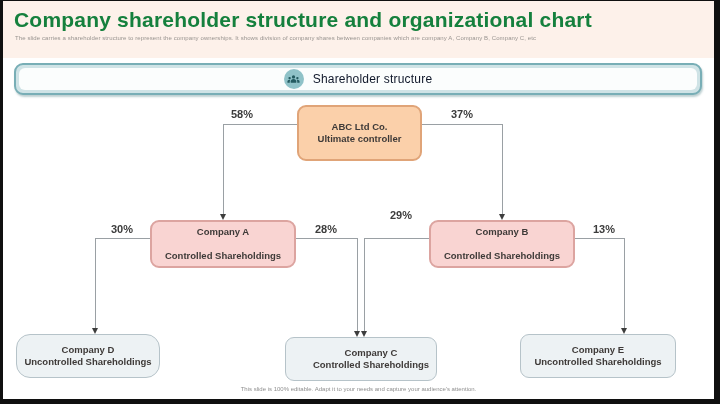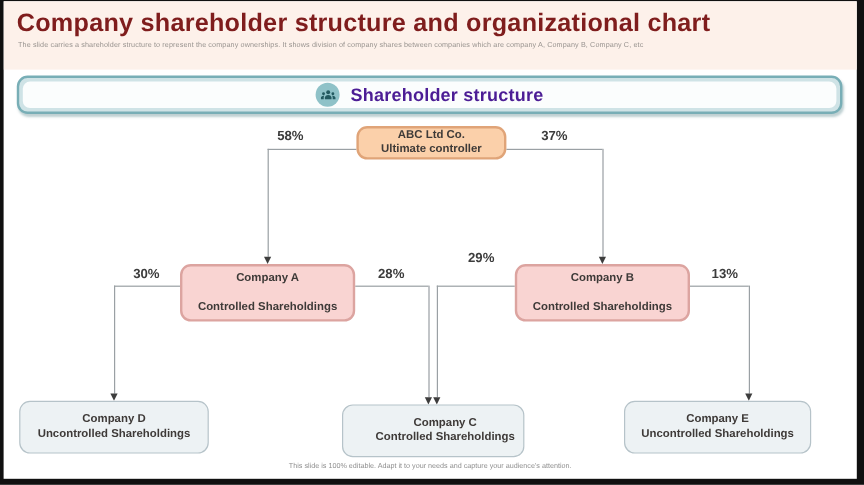--- a/index.html
+++ b/index.html
@@ -12,42 +12,42 @@
   .slide{
     position:absolute;left:3px;top:1px;width:711px;height:398px;
     background:#ffffff;overflow:hidden;
   }
   .title-area{
     position:absolute;left:0;top:0;width:100%;height:57px;
     background:#fdf1ea;
   }
   .page-title{
     margin:0;padding:7px 0 0 11px;
-    font-size:21px;font-weight:bold;color:#7f1d1d;letter-spacing:.2px;
+    font-size:21px;font-weight:bold;color:#15803d;letter-spacing:.2px;
   }
   .subtitle{
     margin:0;padding:3px 0 0 12px;
     font-size:6px;color:#999490;letter-spacing:.1px;
   }
   
   .banner{
     position:absolute;left:11px;top:62px;width:684px;height:28px;
     background:#cfe3e6;border:2px solid #78aeb6;border-radius:9px;
     box-shadow:1px 2px 2px rgba(110,150,155,.45);
   }
   .banner-inner{
     position:absolute;left:3px;top:3px;right:3px;bottom:3px;
     background:#fbfdfd;border-radius:6px;
     display:flex;align-items:center;justify-content:center;gap:9px;
   }
   .banner-icon{
     width:20px;height:20px;border-radius:50%;background:#8fc2c8;
     display:flex;align-items:center;justify-content:center;flex:0 0 auto;
   }
-  .banner-label{font-size:15px;font-weight:bold;color:#4c1d95;letter-spacing:.2px;}
+  .banner-label{font-size:12px;font-weight:normal;color:#0f172a;letter-spacing:.2px;}
   
   .node{
     position:absolute;border-radius:9px;box-sizing:border-box;
     display:flex;flex-direction:column;align-items:center;justify-content:center;
     text-align:center;line-height:1.3;z-index:2;
   }
   .node span{font-size:9.5px;font-weight:bold;color:#3e3a38;}
   .peach{background:#fbd0aa;border:2px solid #e0a478;}
   .pink{background:#f9d4d2;border:2px solid #dca4a0;gap:12px;}
   .lite{background:#edf2f4;border:1.5px solid #b6c3c9;}
@@ -120,36 +120,36 @@
     <div class="vl" style="left:621px;top:237px;height:90px;"></div>
     <div class="arr" style="left:618px;top:327px;"></div>
 
     <div class="pct" style="left:217px;top:107px;">58%</div>
     <div class="pct" style="left:437px;top:107px;">37%</div>
     <div class="pct" style="left:97px;top:222px;">30%</div>
     <div class="pct" style="left:301px;top:222px;">28%</div>
     <div class="pct" style="left:376px;top:208px;">29%</div>
     <div class="pct" style="left:579px;top:222px;">13%</div>
 
-    <div class="node peach" style="left:294px;top:104px;width:125px;height:28px;">
+    <div class="node peach" style="left:294px;top:104px;width:125px;height:56px;">
       <span>ABC Ltd Co.</span>
       <span>Ultimate controller</span>
     </div>
 
     <div class="node pink" style="left:147px;top:219px;width:146px;height:48px;">
       <span>Company A</span>
       <span>Controlled Shareholdings</span>
     </div>
 
     <div class="node pink" style="left:426px;top:219px;width:146px;height:48px;">
       <span>Company B</span>
       <span>Controlled Shareholdings</span>
     </div>
 
-    <div class="node lite" style="left:13px;top:333px;width:158px;height:44px;">
+    <div class="node lite" style="left:13px;top:333px;width:144px;height:44px;border-radius:14px;">
       <span>Company D</span>
       <span>Uncontrolled Shareholdings</span>
     </div>
 
     <div class="node lite" style="left:282px;top:336px;width:152px;height:44px;padding-left:20px;">
       <span>Company C</span>
       <span>Controlled Shareholdings</span>
     </div>
 
     <div class="node lite" style="left:517px;top:333px;width:156px;height:44px;">

